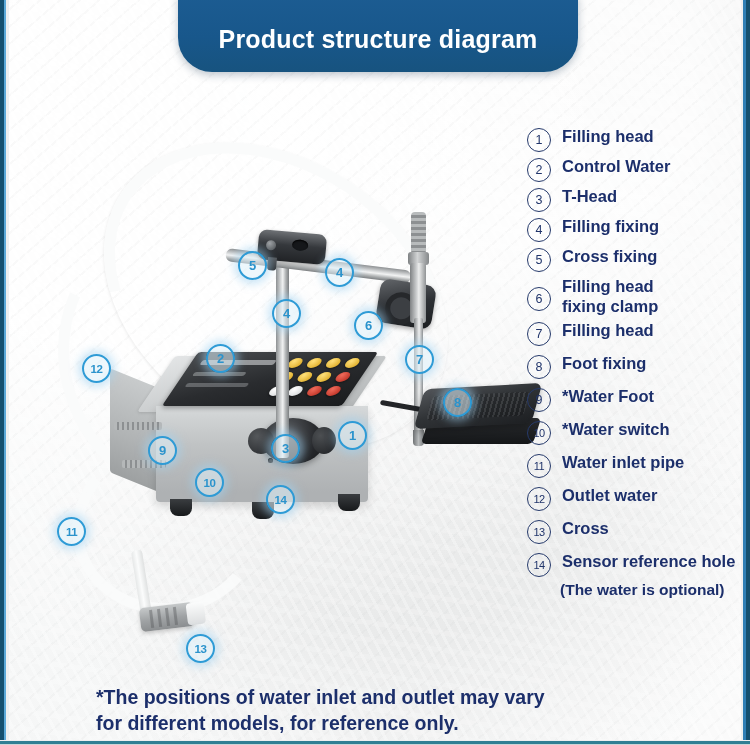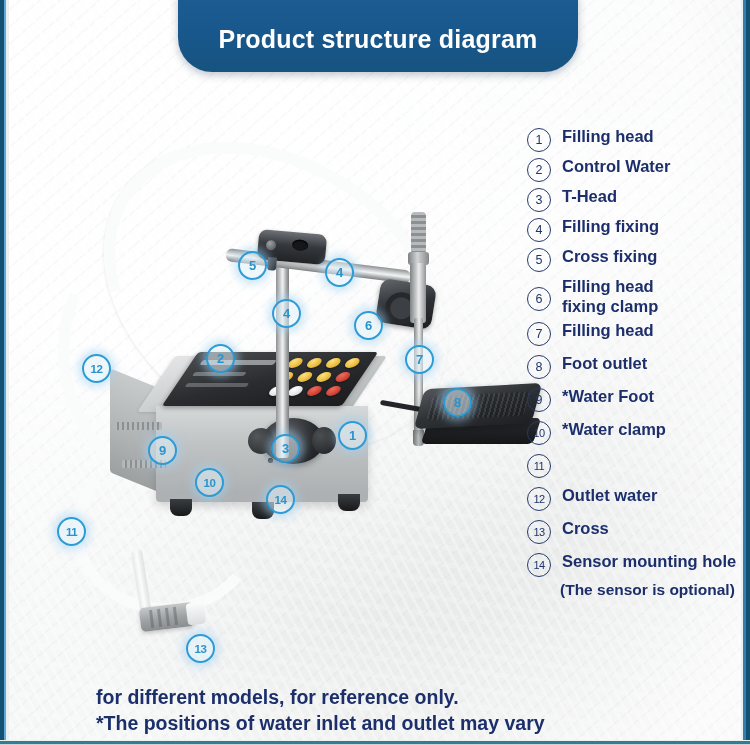--- a/index.html
+++ b/index.html
@@ -289,45 +289,46 @@
       <div class="lnum">6</div>
       <div class="ltxt" style="white-space:pre-line">Filling head
 fixing clamp</div>
     </div>
     <div class="lrow">
       <div class="lnum">7</div>
       <div class="ltxt">Filling head</div>
     </div>
     <div class="lrow" style="margin-top:7px">
       <div class="lnum">8</div>
-      <div class="ltxt">Foot outlet</div>
+      <div class="ltxt">Foot fixing</div>
     </div>
     <div class="lrow" style="margin-top:7px">
       <div class="lnum">9</div>
       <div class="ltxt">*Water Foot</div>
     </div>
     <div class="lrow" style="margin-top:7px">
       <div class="lnum wide">10</div>
-      <div class="ltxt">*Water clamp</div>
+      <div class="ltxt">*Water switch</div>
     </div>
     <div class="lrow" style="margin-top:7px">
       <div class="lnum wide">11</div>
+      <div class="ltxt">Water inlet pipe</div>
     </div>
     <div class="lrow" style="margin-top:7px">
       <div class="lnum wide">12</div>
       <div class="ltxt">Outlet water</div>
     </div>
     <div class="lrow" style="margin-top:7px">
       <div class="lnum wide">13</div>
       <div class="ltxt">Cross</div>
     </div>
     <div class="lrow" style="margin-top:7px">
       <div class="lnum wide">14</div>
-      <div class="ltxt">Sensor mounting hole</div>
-    </div>
-    <div class="lnote">(The sensor is optional)</div>
+      <div class="ltxt">Sensor reference hole</div>
+    </div>
+    <div class="lnote">(The water is optional)</div>
   </div>
 
   <div class="footer">
+    <div>*The positions of water inlet and outlet may vary</div>
     <div>for different models, for reference only.</div>
-    <div>*The positions of water inlet and outlet may vary</div>
   </div>
 </div>
 
 </body></html>

